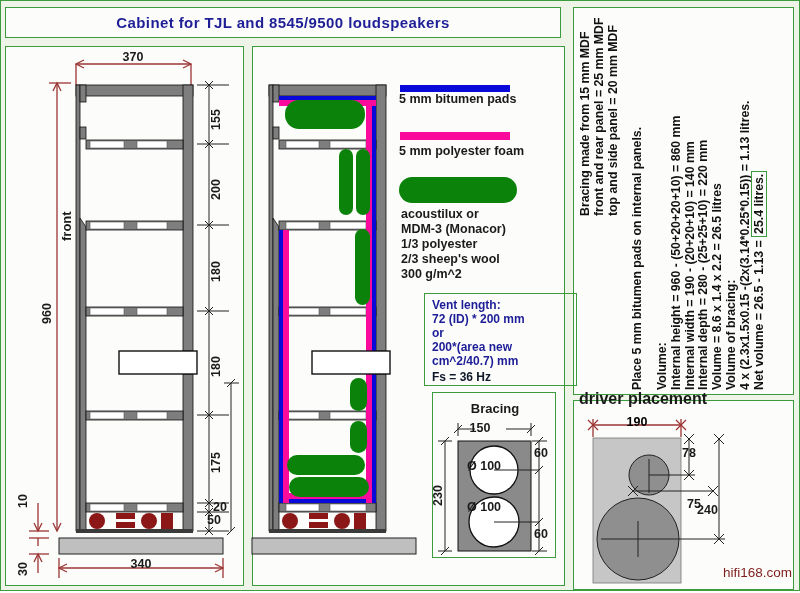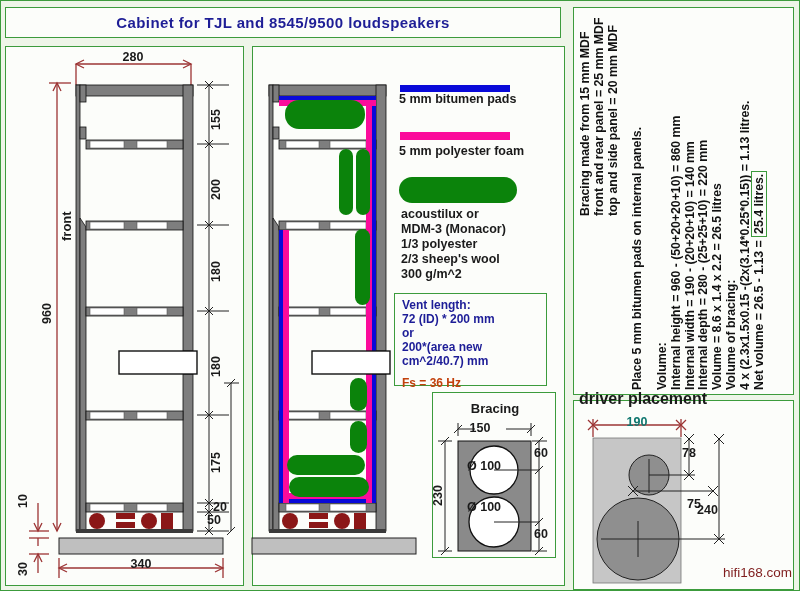--- a/index.html
+++ b/index.html
@@ -20,36 +20,36 @@
   .rot { transform:rotate(-90deg); transform-origin:0 0; }
   .ctr { text-align:center; }
   #title-text {
     position:absolute; left:4px; top:6px; width:556px; height:31px; z-index:3;
     color:#1e1e96; font-weight:bold; font-size:15px; line-height:31px;
     text-align:center; letter-spacing:.4px;
   }
   .legend-label { font-size:12.5px; }
   #acoustilux-lines div { line-height:15px; }
   #vent-box {
-    position:absolute; left:393px; top:292px; width:153px; height:93px;
+    position:absolute; left:423px; top:292px; width:153px; height:93px;
     border:1px solid #3c9b3c; box-sizing:border-box; z-index:3;
     padding:4px 0 0 7px; background:transparent;
   }
   #vent-box div { font-weight:bold; font-size:12px; color:#1d1d97; line-height:14px; white-space:nowrap; }
-  #vent-box .fs-line { color:#c2410c; margin-top:8px; }
+  #vent-box .fs-line { color:#0f172a; margin-top:2px; }
   .rblock {
     position:absolute; transform-origin:0 0; transform:rotate(-90deg);
     z-index:3; white-space:nowrap; font-weight:bold; font-size:12.3px; color:#111;
   }
   .rblock div { line-height:14.2px; }
   #right-volume-block div { line-height:13.8px; }
   .boxed { border:1px solid #3c9b3c; padding:0 2px; }
   #watermark { position:absolute; left:722px; top:564px; z-index:3;
     color:#7f1d1d; font-size:13.5px; font-weight:normal; }
-  .darkred { color:#0f766e; }
+  .darkred { color:#000000; }
 </style>
 </head>
 <body>
 
 <div id="page">
 
   <div class="gbox" style="left:4px;top:6px;width:556px;height:31px;"></div>
   <div class="gbox" style="left:4px;top:45px;width:239px;height:540px;"></div>
   <div class="gbox" style="left:251px;top:45px;width:313px;height:540px;"></div>
   <div class="gbox" style="left:572px;top:6px;width:221px;height:388px;"></div>
@@ -288,21 +288,21 @@
         <path d="M713,533 L723,543"></path>
           <path d="M713,543 L723,533"></path>
         <path d="M600,538 H724"></path>
         <path d="M637,520 V556"></path>
       </g>
     </g>
   </svg>
 
   <div id="title-text">Cabinet for TJL and 8545/9500 loudspeakers</div>
 
-  <div class="lbl ctr" style="left:109px;top:50px;width:46px;">280</div>
+  <div class="lbl ctr" style="left:109px;top:50px;width:46px;">370</div>
   <div class="lbl rot" style="left:40px;top:323px;">960</div>
   <div class="lbl rot" style="left:59px;top:240px;font-size:13px;">front</div>
   <div class="lbl rot" style="left:209px;top:129px;">155</div>
   <div class="lbl rot" style="left:209px;top:199px;">200</div>
   <div class="lbl rot" style="left:209px;top:281px;">180</div>
   <div class="lbl rot" style="left:209px;top:376px;">180</div>
   <div class="lbl rot" style="left:209px;top:472px;">175</div>
   <div class="lbl" style="left:212px;top:500px;">20</div>
   <div class="lbl" style="left:206px;top:513px;">50</div>
   <div class="lbl rot" style="left:16px;top:507px;">10</div>

